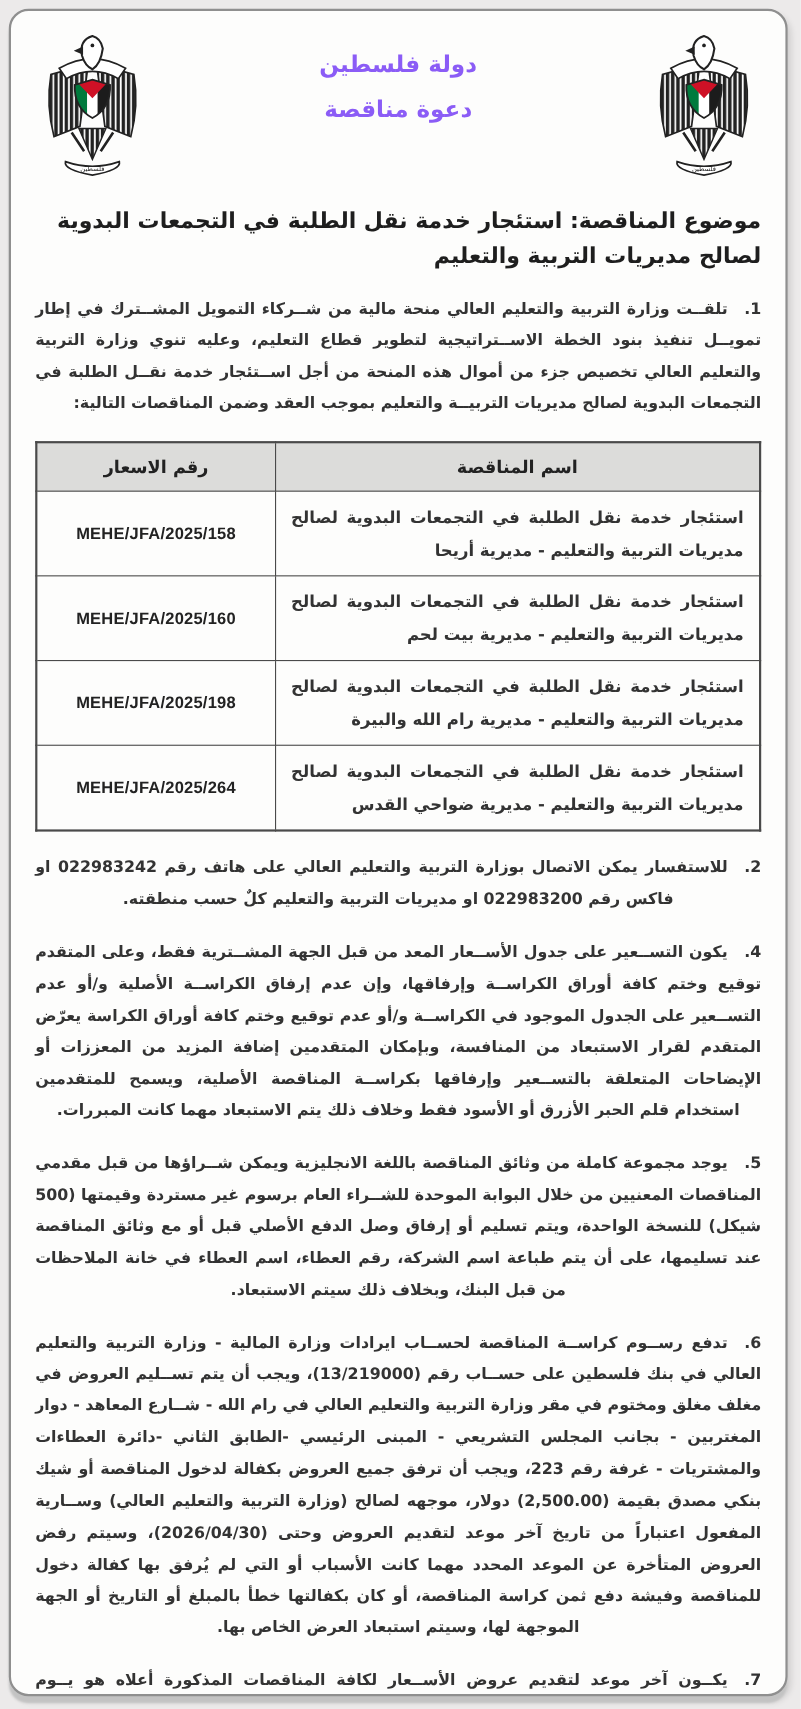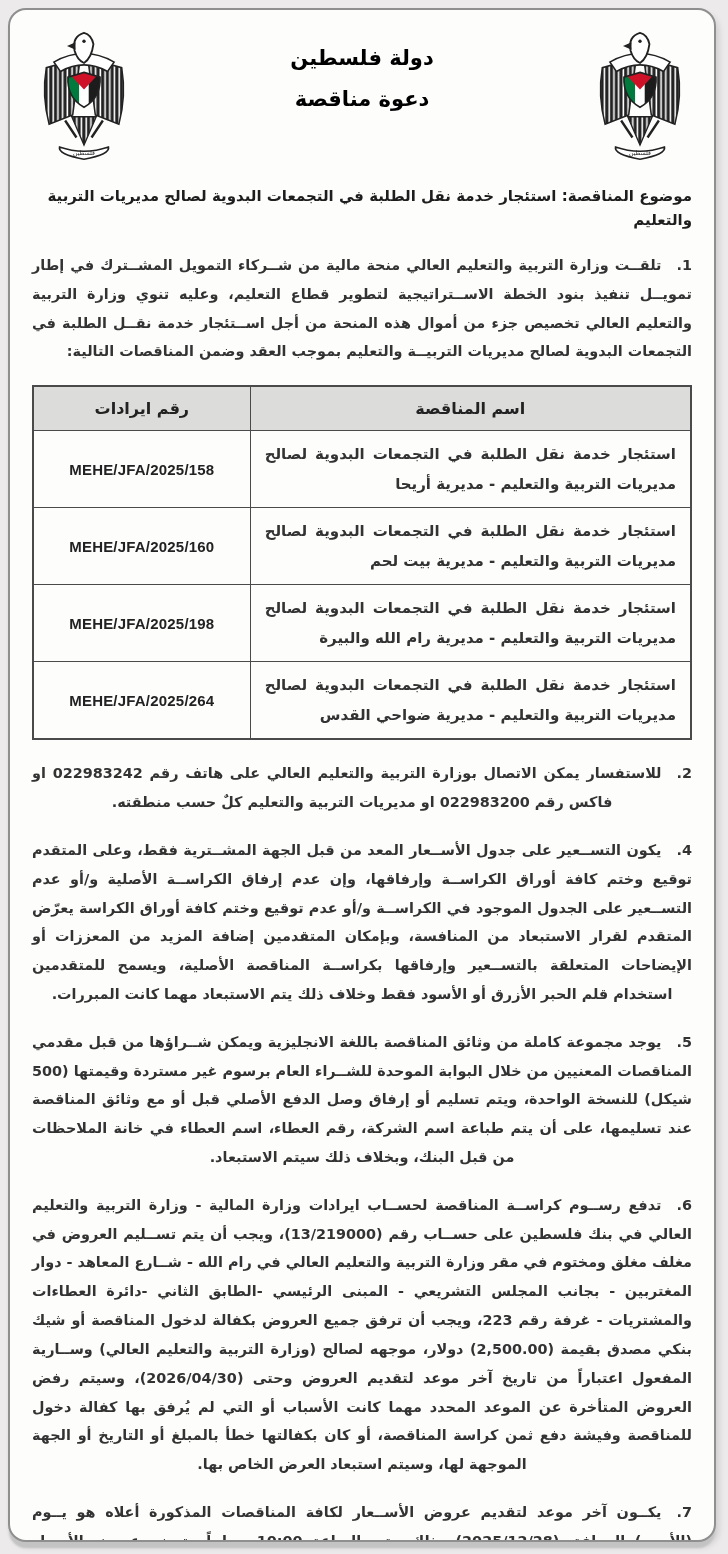--- a/index.html
+++ b/index.html
@@ -21,23 +21,23 @@
     padding:14px 22px 10px 22px;
     direction:rtl;
     overflow:hidden;
   }
   
   .doc-header{position:relative;height:152px;}
   .emblem{position:absolute;top:6px;width:96px;height:132px;}
   .emblem.right-side{right:4px;}
   .emblem.left-side{left:4px;}
   .titles{text-align:center;padding-top:14px;}
-  .t1{font-size:21px;font-weight:bold;line-height:1.95;color:#000000;}
+  .t1{font-size:21px;font-weight:bold;line-height:1.95;color:#8b5cf6;}
   .subject{
-    font-size:15px;font-weight:bold;color:#1e1e1e;
+    font-size:20px;font-weight:bold;color:#1e1e1e;
     margin:8px 0 6px 0;text-align:right;line-height:1.6;
   }
   
   .para{
     font-size:14.4px;font-weight:bold;color:#333;
     line-height:2.0;
     text-align:justify;
     margin:19px 0;
   }
   .para.last-center{text-align-last:center;}
@@ -154,21 +154,21 @@
   <div class="subject">موضوع المناقصة: استئجار خدمة نقل الطلبة في التجمعات البدوية لصالح مديريات التربية والتعليم</div>
 
   <div class="para last-right">
     <span class="num">1.</span><span>تلقــت وزارة التربية والتعليم العالي منحة مالية من شــركاء التمويل المشــترك في إطار تمويــل تنفيذ بنود الخطة الاســتراتيجية لتطوير قطاع التعليم، وعليه تنوي وزارة التربية والتعليم العالي تخصيص جزء من أموال هذه المنحة من أجل اســتئجار خدمة نقــل الطلبة في التجمعات البدوية لصالح مديريات التربيــة والتعليم بموجب العقد وضمن المناقصات التالية:</span>
   </div>
 
   <table class="tenders">
     <thead>
       <tr>
         <th class="name-col">اسم المناقصة</th>
-        <th class="num-col">رقم ايرادات</th>
+        <th class="num-col">رقم الاسعار</th>
       </tr>
     </thead>
     <tbody>
       <tr>
         <td class="name-cell">استئجار خدمة نقل الطلبة في التجمعات البدوية لصالح مديريات التربية والتعليم - مديرية أريحا</td>
         <td class="number-cell">MEHE/JFA/2025/158</td>
       </tr>
       <tr>
         <td class="name-cell">استئجار خدمة نقل الطلبة في التجمعات البدوية لصالح مديريات التربية والتعليم - مديرية بيت لحم</td>
         <td class="number-cell">MEHE/JFA/2025/160</td>

